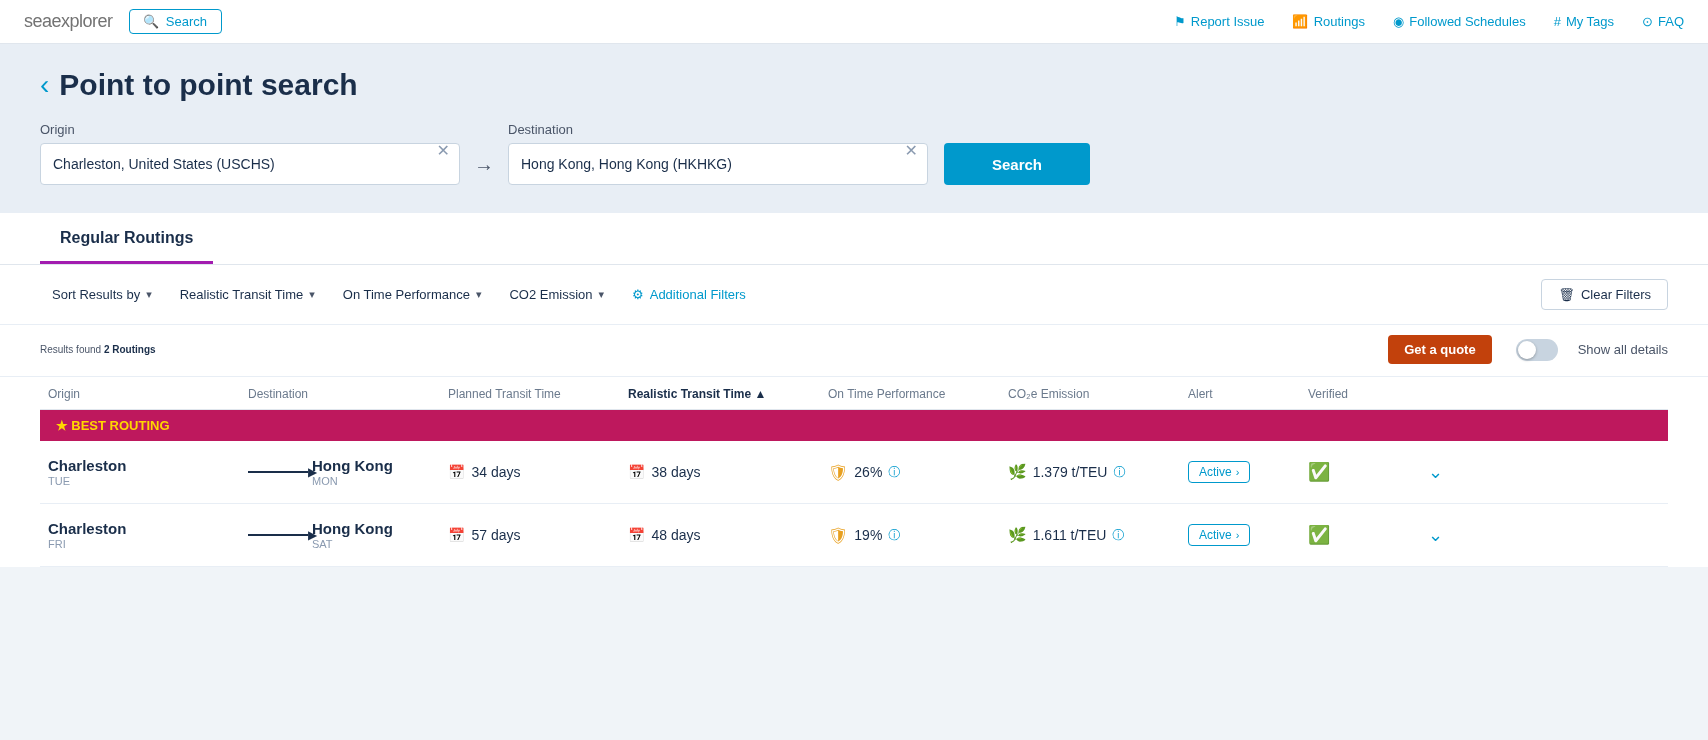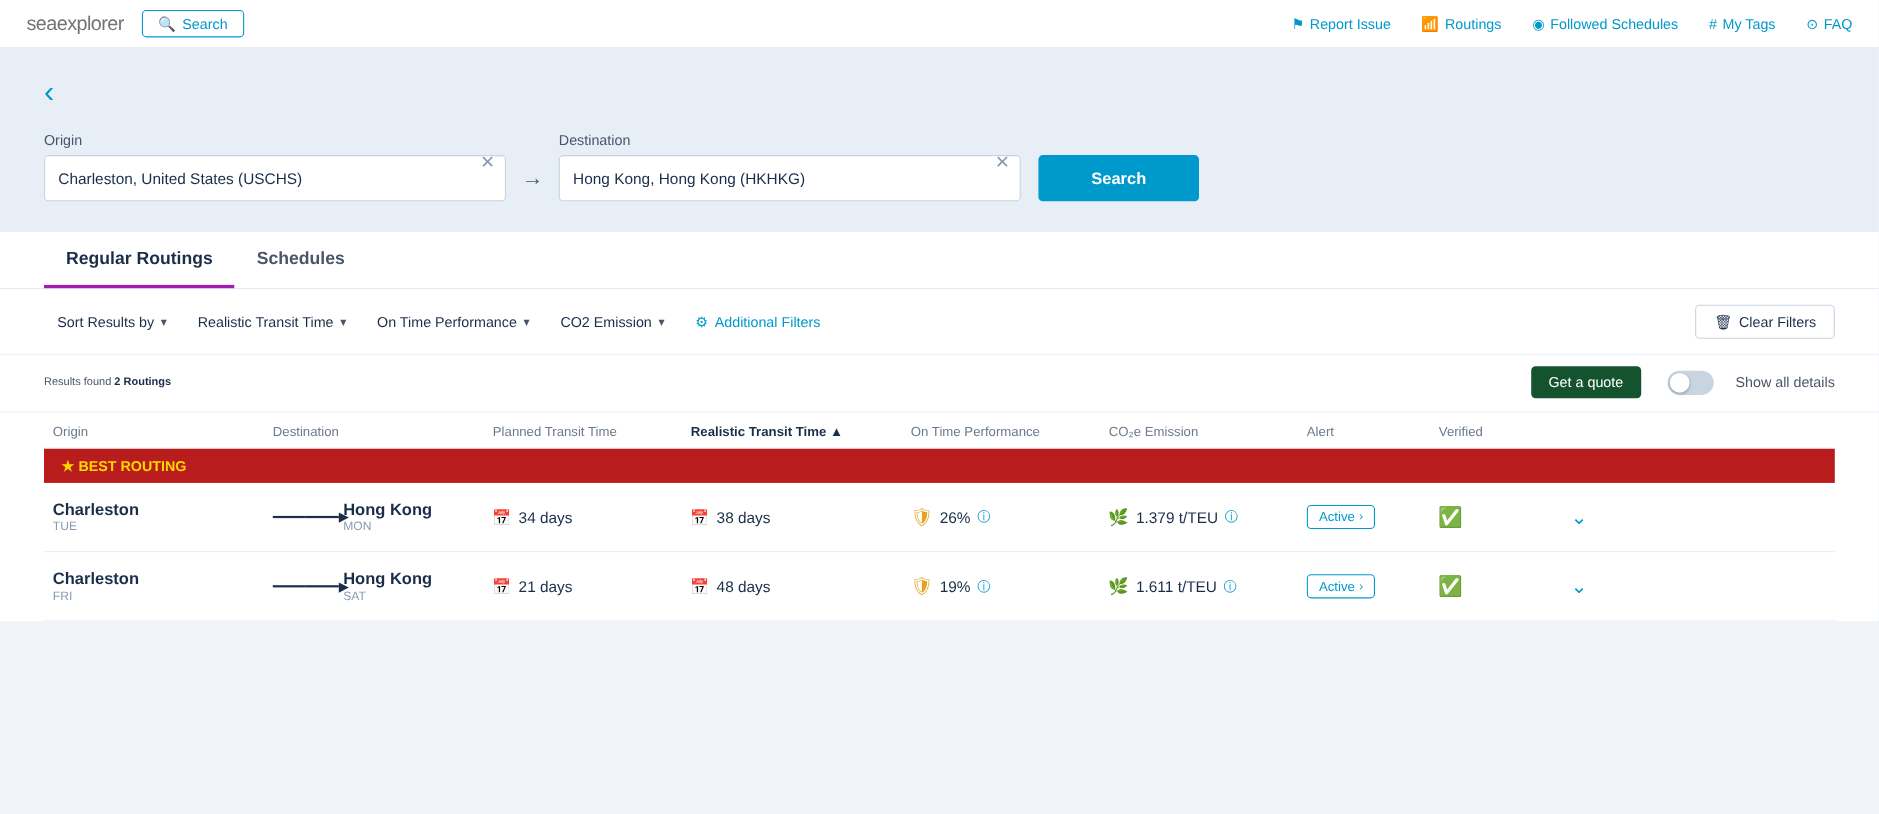--- a/index.html
+++ b/index.html
@@ -209,28 +209,28 @@
       padding: 10px 40px 12px;
       display: flex;
       align-items: center;
       gap: 8px;
       border-bottom: 1px solid #e8eef5;
     }
     .results-text { font-size: 10px; color: #4a5568; }
     .results-text strong { color: #1a2e4a; font-weight: 700; }
     .quote-btn {
       margin-left: auto;
-      background: #14532d;
+      background: #c2410c;
       color: #fff;
       border: none;
       border-radius: 4px;
       padding: 7px 16px;
       font-size: 13px;
       cursor: pointer;
-      font-weight: 400;
+      font-weight: 700;
     }
     .toggle-wrap {
       display: flex;
       align-items: center;
       gap: 20px;
       margin-left: 16px;
     }
     .toggle {
       width: 42px;
       height: 22px;
@@ -259,21 +259,21 @@
       padding: 10px 0 8px;
       border-bottom: 1px solid #e0e6ed;
       font-size: 12px;
       color: #6b7a8d;
       font-weight: 500;
     }
     .table-header .col { padding: 0 8px; }
     .table-header .col.sorted { color: #1a2e4a; font-weight: 700; }
 
     .best-routing-banner {
-      background: #b91c1c;
+      background: #be185d;
       color: #ffd700;
       padding: 8px 16px;
       font-size: 13px;
       font-weight: 700;
       display: flex;
       align-items: center;
       gap: 8px;
     }
 
     .table-row {
@@ -351,20 +351,21 @@
     <a class="navbar-link">
       <span>⊙</span>
       <span>FAQ</span>
     </a>
   </div>
 </nav>
 
 <div class="hero">
   <div class="hero-title">
     <span class="back-arrow">‹</span>
+    <span>Point to point search</span>
   </div>
   <div class="search-row">
     <div class="field-group">
       <label class="field-label">Origin</label>
       <div class="field-input-wrap">
         <input class="field-input" value="Charleston, United States (USCHS)" readonly="" style="">
         <span class="field-clear">✕</span>
       </div>
     </div>
     <div class="arrow-sep">→</div>
@@ -375,21 +376,20 @@
         <span class="field-clear">✕</span>
       </div>
     </div>
     <button class="search-btn">Search</button>
   </div>
 </div>
 
 <div class="tabs-section">
   <div class="tabs">
     <div class="tab active">Regular Routings</div>
-    <div class="tab">Schedules</div>
   </div>
 </div>
 
 <div class="filters-section">
   <button class="filter-btn">
     <span>Sort Results by</span>
     <span class="chevron">▾</span>
   </button>
   <button class="filter-btn">
     <span>Realistic Transit Time</span>
@@ -505,21 +505,21 @@
         <div class="route-dash"></div>
         <span style="color:#1a2e4a;font-size:12px;">▶</span>
       </div>
       <div>
         <div class="port-name">Hong Kong</div>
         <div class="port-day">SAT</div>
       </div>
     </div>
     <div class="col days-cell">
       <span class="cal-icon">📅</span>
-      <span>21 days</span>
+      <span>57 days</span>
     </div>
     <div class="col days-cell">
       <span class="cal-icon">📅</span>
       <span>48 days</span>
     </div>
     <div class="col perf-cell">
       <span class="shield-icon shield-orange">🛡</span>
       <span>19%</span>
       <span class="info-icon">ⓘ</span>
     </div>

